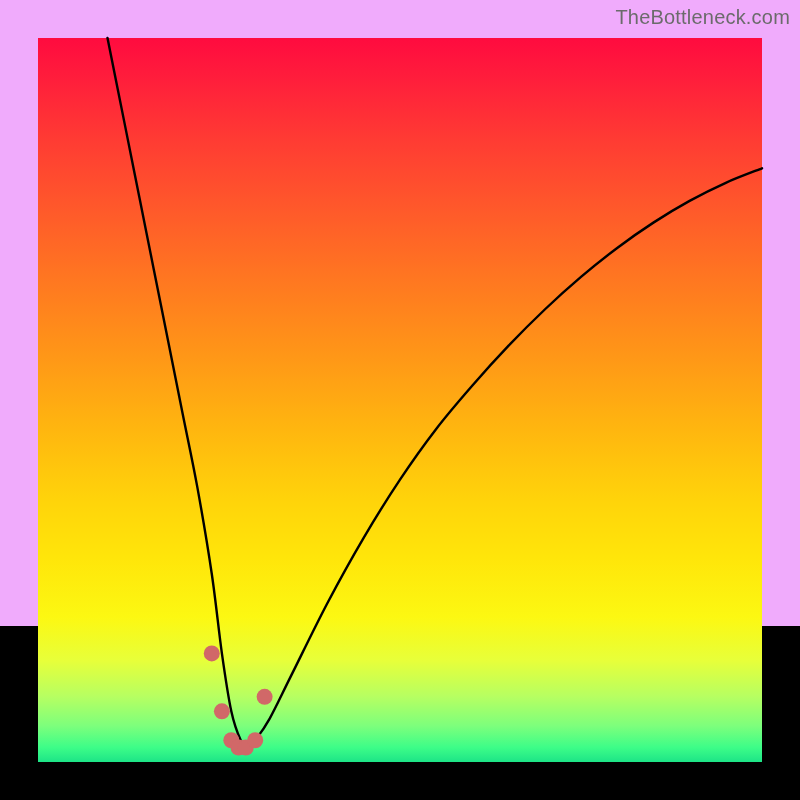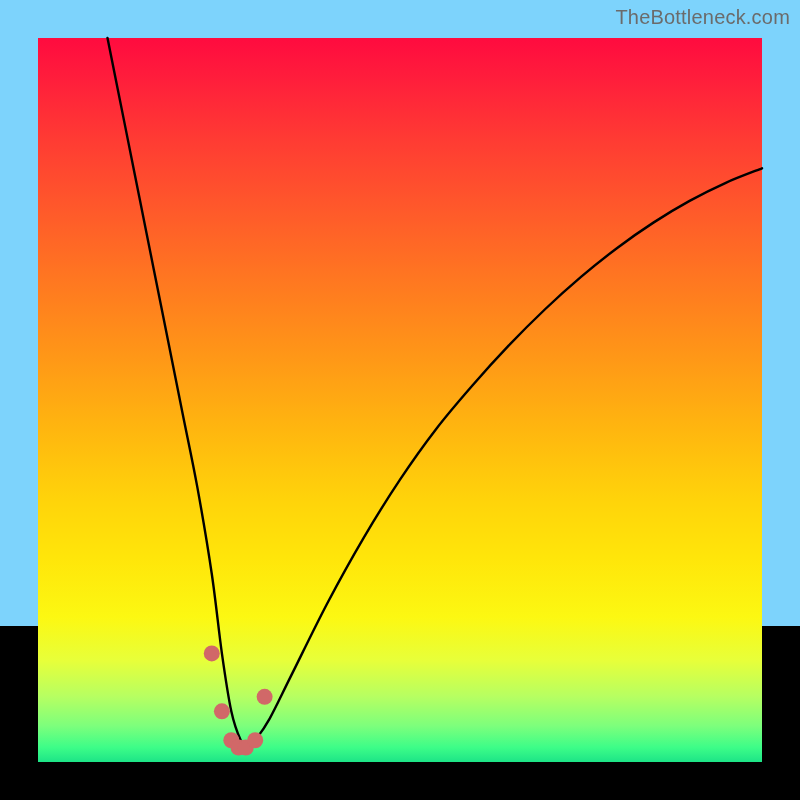--- a/index.html
+++ b/index.html
@@ -8,21 +8,21 @@
     width: 800px;
     height: 800px;
     background: #000;
     overflow: hidden;
     font-family: Arial, Helvetica, sans-serif;
   }
   .frame {
     position: relative;
     width: 800px;
     height: 626px;
-    background: #7dd3fc;
+    background: #f0abfc;
   }
   .plot-area {
     position: absolute;
     left: 38px;
     top: 38px;
     width: 724px;
     height: 724px;
     
     background: linear-gradient(
       to bottom,

